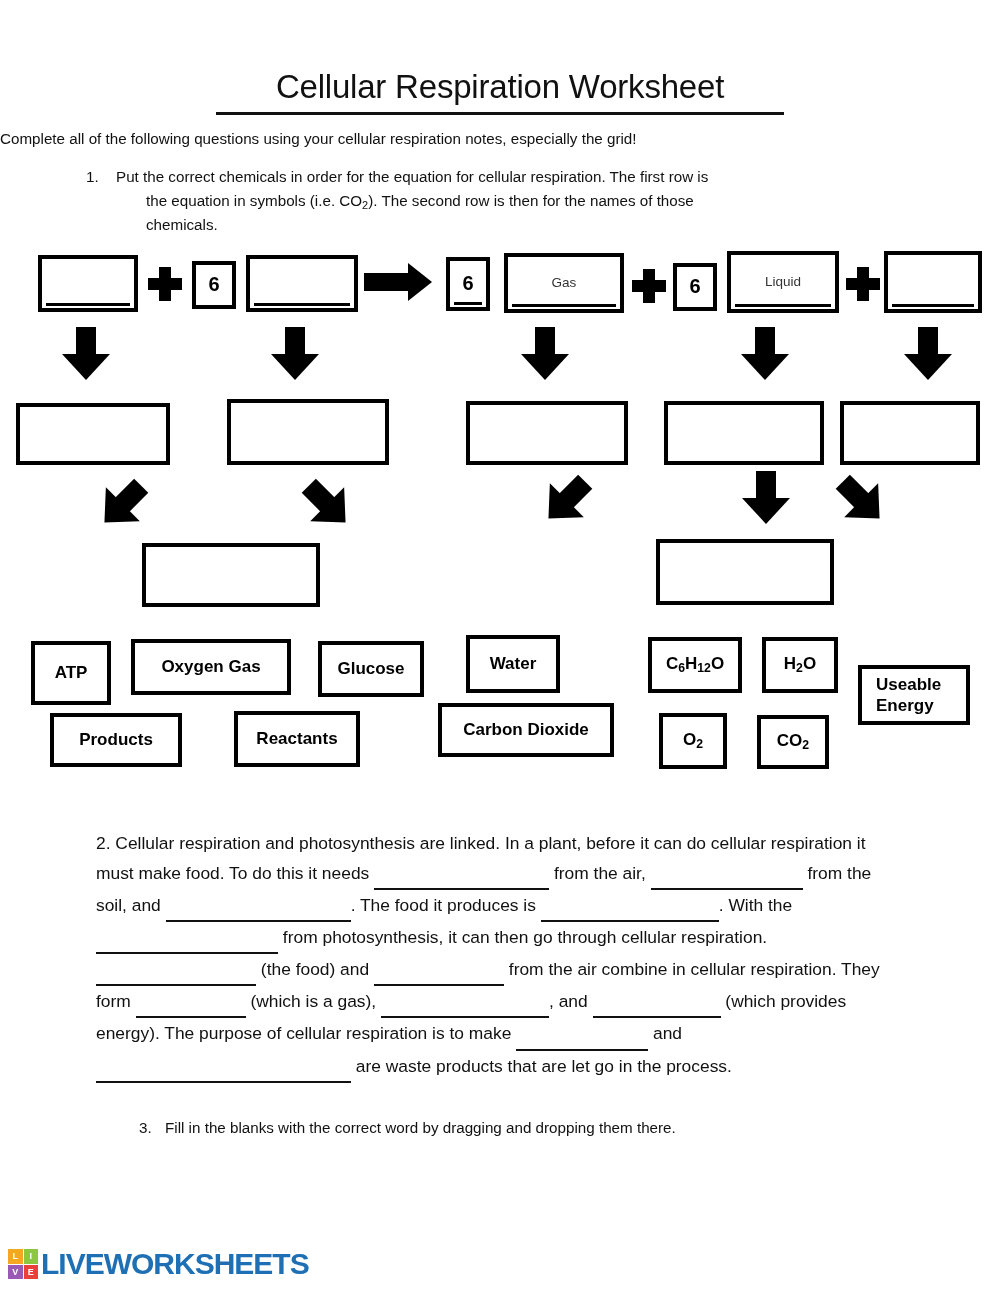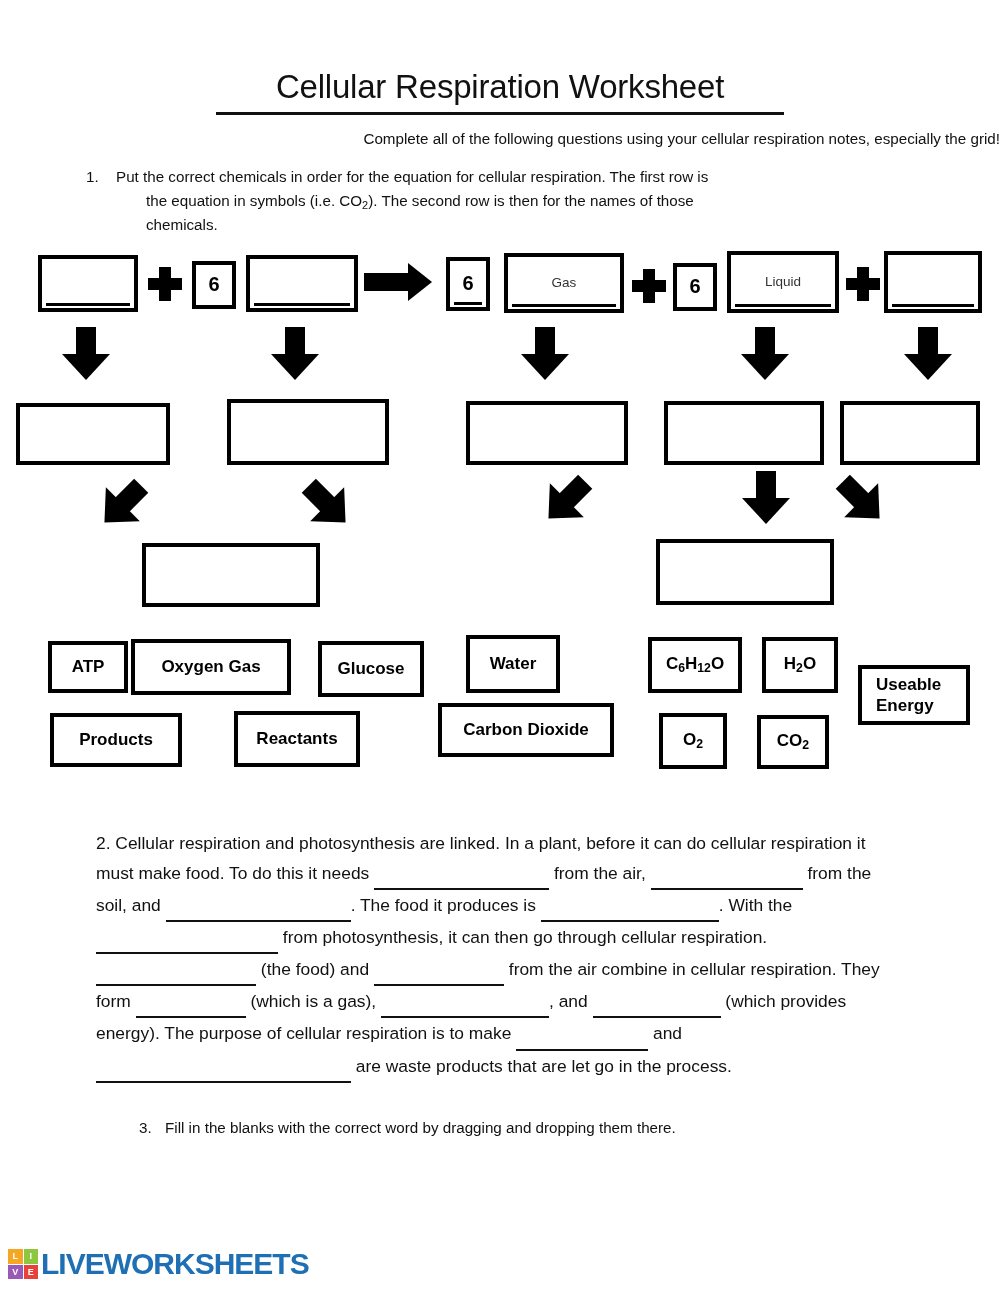--- a/index.html
+++ b/index.html
@@ -24,25 +24,24 @@
     padding-top:62px;
     line-height:1.1;
   }
   .title-underline {
     width:568px;
     height:3px;
     background:#111;
     margin:6px auto 0 auto;
   }
   .intro {
-    text-align:right;
+    text-align:left;
     font-size:15.2px;
     margin:14px 0 0 0;
     line-height:1.3;
-    padding-left:28px;
   }
 
   
   .q1-wrap {
     margin:16px 0 0 0;
     padding-left:116px;
     padding-right:120px;
     font-size:15.2px;
     line-height:1.55;
   }
@@ -289,21 +288,21 @@
   <div class="diag dr" style="left:836px; top:232px;">
     <span class="shaft"></span>
     <span class="head"></span>
   </div>
 
   <div class="dbox" style="left:142px; top:300px; width:178px; height:64px;"></div>
   <div class="dbox" style="left:656px; top:296px; width:178px; height:66px;"></div>
 
   <div class="bank" style="position:absolute; left:0; top:390px;">
 
-    <div class="tile" style="left:48px; top:8px; width:80px; height:52px;">ATP</div>
+    <div class="tile" style="left:31px; top:8px; width:80px; height:64px;">ATP</div>
 
     <div class="tile" style="left:131px; top:6px; width:160px; height:56px;">Oxygen Gas</div>
 
     <div class="tile" style="left:318px; top:8px; width:106px; height:56px;">Glucose</div>
 
     <div class="tile" style="left:466px; top:2px; width:94px; height:58px;">Water</div>
 
     <div class="tile" style="left:648px; top:4px; width:94px; height:56px;">
       <span>C<sub>6</sub>H<sub>12</sub>O</span>
     </div>

